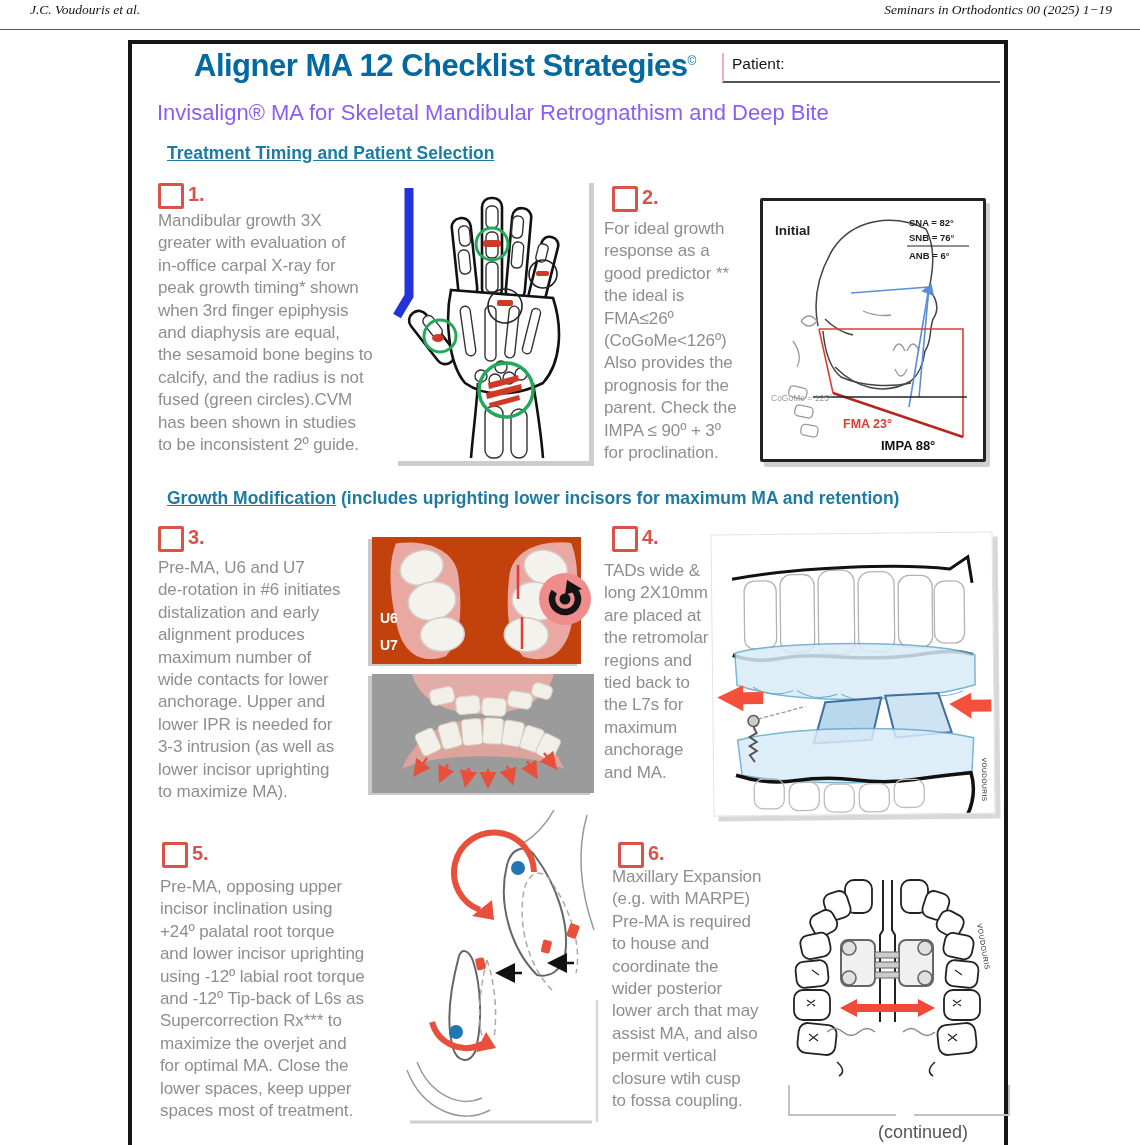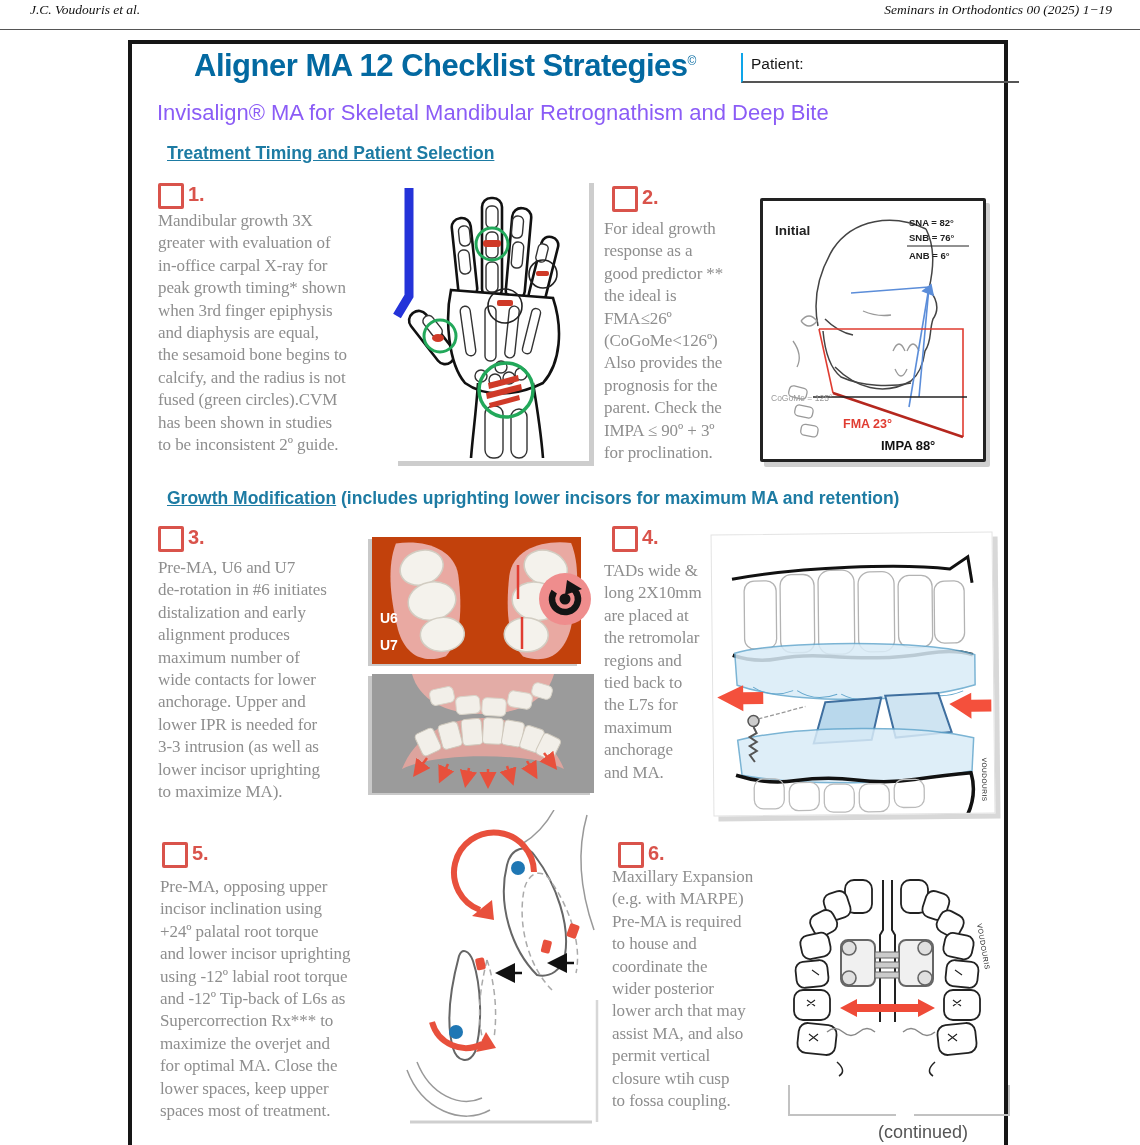--- a/index.html
+++ b/index.html
@@ -12,34 +12,34 @@
   .runhead.right{right:28px;}
   .headrule{position:absolute;top:29px;left:0;width:1140px;height:1px;background:#555;}
 
   
   .box{position:absolute;left:128px;top:40px;width:872px;height:1130px;
        border:4px solid #161616;background:#fff;}
 
   .main-title{position:absolute;left:157px;top:48px;font-size:31px;font-weight:bold;
               color:#0369a1;letter-spacing:-0.5px;margin-left:37px;}
   .main-title sup{font-size:12px;font-weight:normal;}
-  .patient{position:absolute;left:741px;top:53px;width:276px;height:28px;
-           border-left:2px solid #0ea5e9;border-bottom:2px solid #555;}
+  .patient{position:absolute;left:722px;top:53px;width:276px;height:28px;
+           border-left:2px solid #f9a8d4;border-bottom:2px solid #555;}
   .patient .lbl{position:absolute;left:8px;top:2px;font-size:15.5px;color:#161616;}
 
   .subtitle{position:absolute;left:157px;top:100px;font-size:22px;font-weight:normal;color:#8b5cf6;}
   .sechead{position:absolute;font-size:17.5px;font-weight:bold;color:#1d7ba3;}
   .sechead .u{text-decoration:underline;}
   .sechead-1{left:167px;top:143px;}
   .sechead-2{left:167px;top:488px;}
 
   .cb{position:absolute;width:20px;height:20px;border:3.5px solid #d9534b;border-radius:2px;background:#fff;}
   .cbnum{position:absolute;font-size:20px;font-weight:bold;color:#d9534b;}
   .item-text{position:absolute;font-size:17px;line-height:22.4px;color:#8e8e8e;
-             white-space:pre-line;letter-spacing:-0.1px;font-family:Liberation Serif, serif;}
+             white-space:pre-line;letter-spacing:-0.1px;}
 
   .hand-panel{position:absolute;left:393px;top:178px;width:196px;height:283px;background:#fff;
               box-shadow:5px 5px 0 0 #cdcdcd;}
   .ceph-panel{position:absolute;left:760px;top:198px;width:220px;height:258px;background:#fff;
               border:3px solid #222;border-radius:2px;box-shadow:4px 5px 0 0 #cfcfcf;}
   .u6u7-panel{position:absolute;left:372px;top:537px;width:209px;height:127px;background:#c2410c;
               box-shadow:-4px 2px 0 0 #c9c9c9;}
   .larch-panel{position:absolute;left:372px;top:674px;width:222px;height:119px;background:#9b9b9b;
               box-shadow:-4px 2px 0 0 #c9c9c9;}
   .tad-panel{position:absolute;left:712px;top:533px;width:280px;height:280px;background:#fff;

